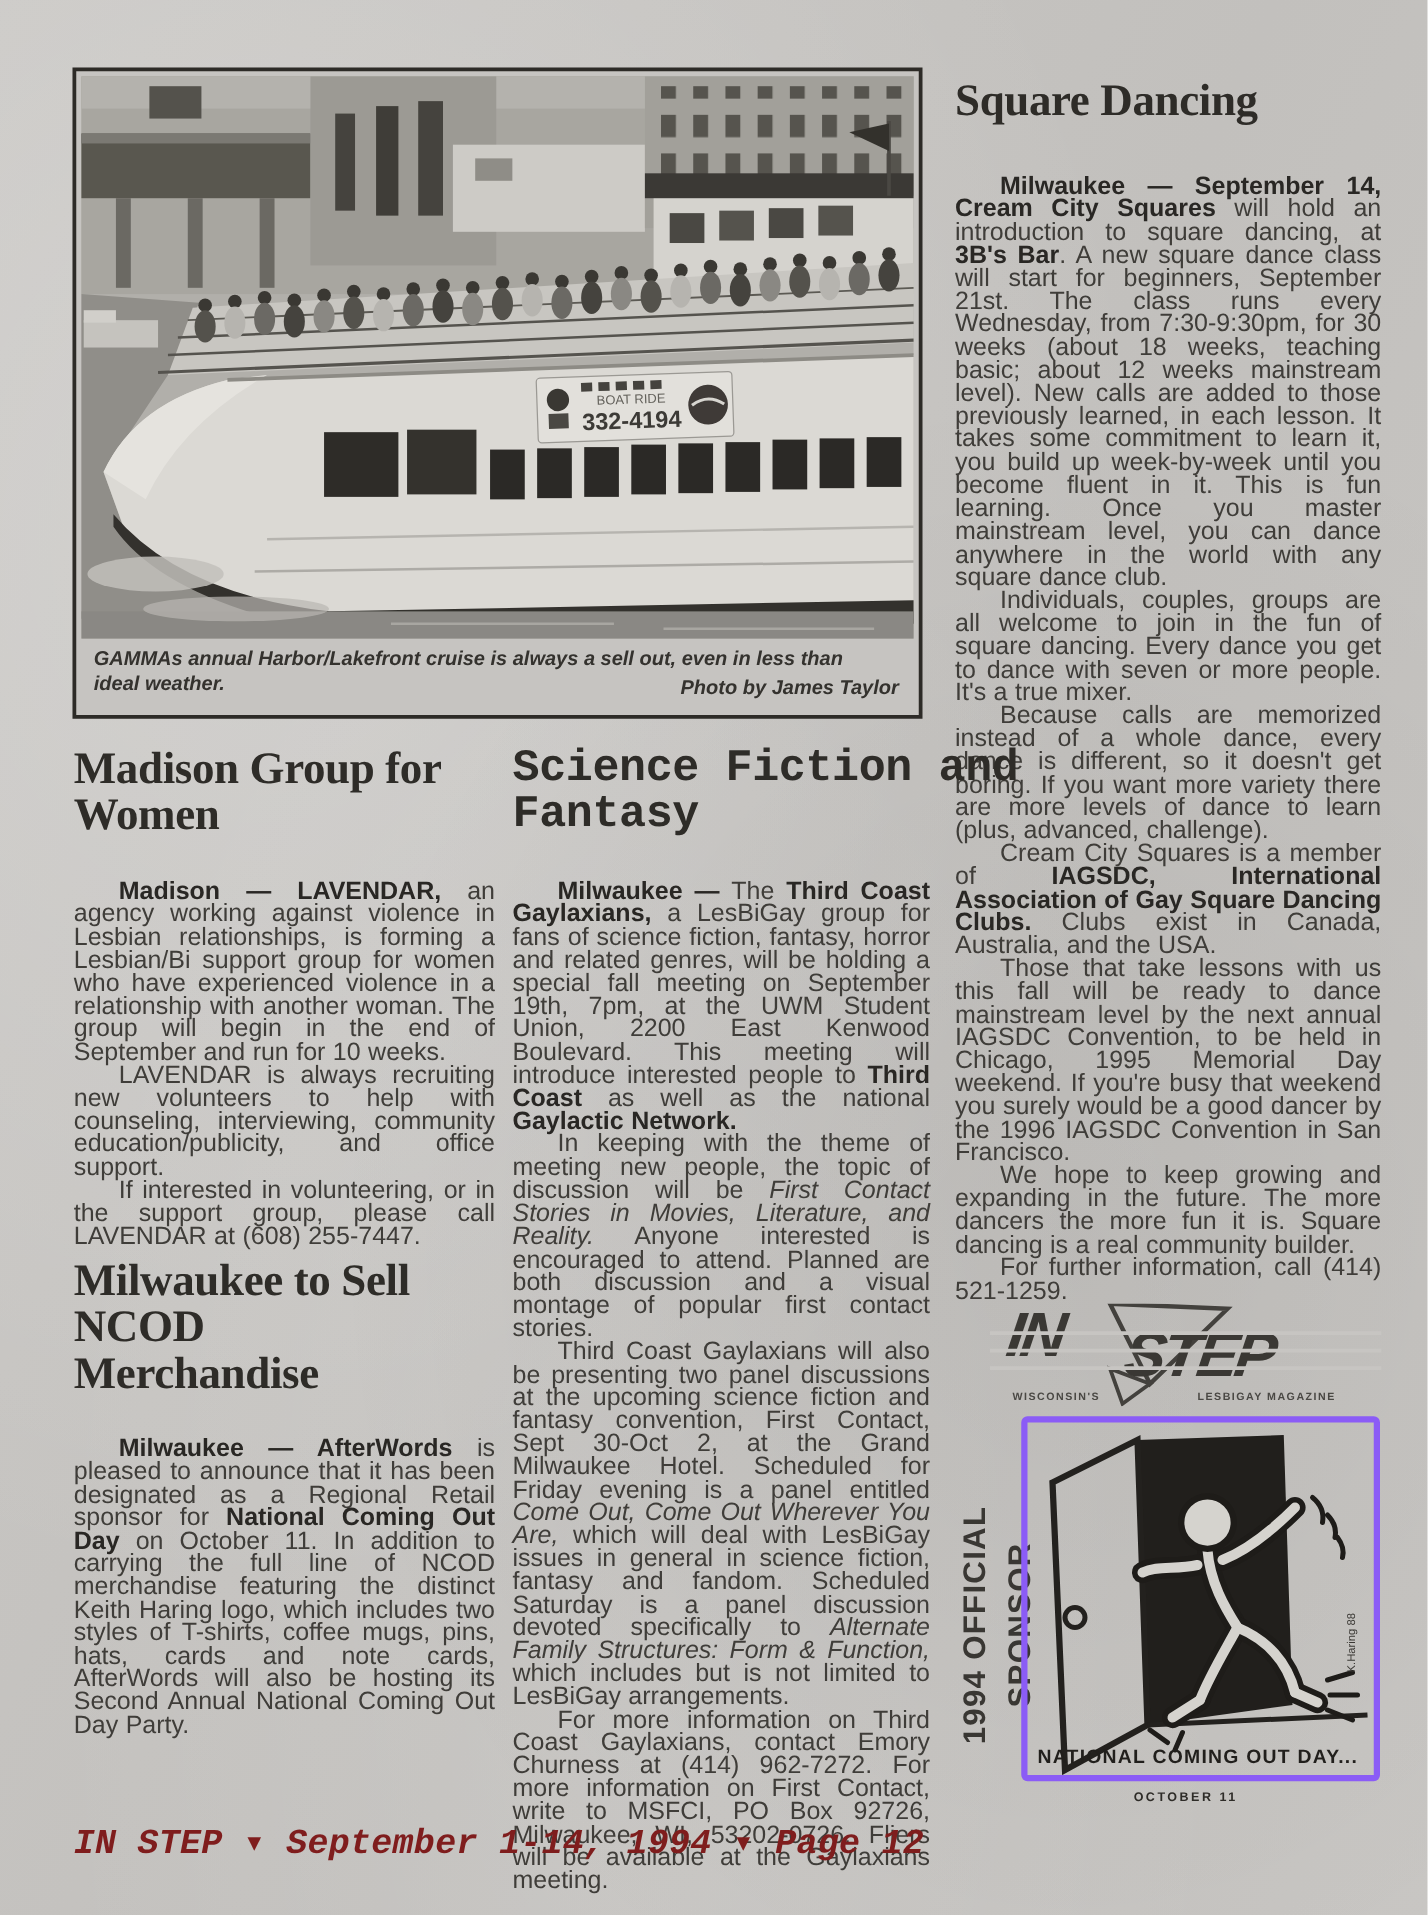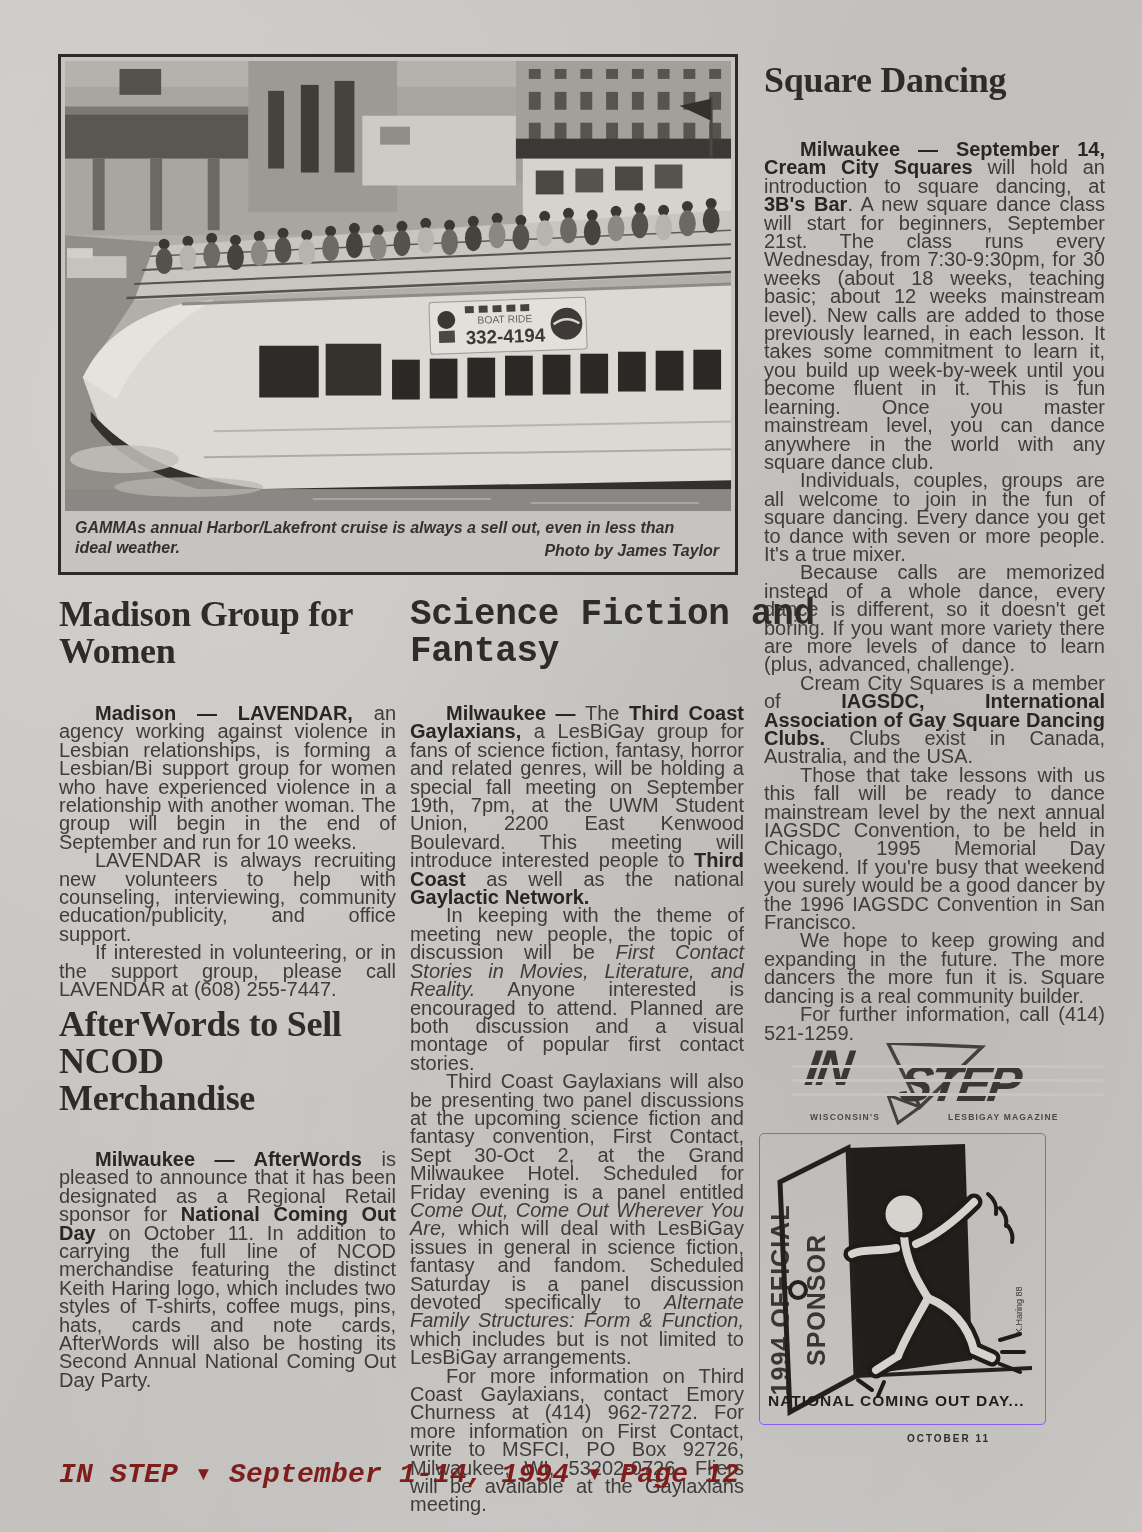--- a/index.html
+++ b/index.html
@@ -51,31 +51,31 @@
     font-size:50px;letter-spacing:-3px;color:#3a3834;transform:skewX(-8deg);
     line-height:1;
   }
   .logo-in{left:14px;top:0px;}
   .logo-step{left:108px;top:16px;}
   .logo-slit{position:absolute;left:0;width:100%;height:3px;background:#c7c5c2;}
   .logo-tag{
     position:absolute;font-weight:700;font-size:8.5px;letter-spacing:1.2px;color:#4a4844;
   }
   .tag-left{left:18px;top:69px;}
-  .tag-right{left:156px;top:69px;}
+  .tag-right{left:166px;top:69px;}
   
   .sponsor-vertical{
     position:absolute;left:615px;top:1282px;width:330px;height:36px;
     transform:rotate(-90deg);
     font-weight:700;font-size:25px;letter-spacing:1px;color:#393733;
     text-align:center;line-height:36px;
   }
   .haring-box{
-    position:absolute;left:759px;top:1133px;width:287px;height:292px;
-    box-sizing:border-box;border:1px solid #8b5cf6;border-radius:5px;
+    position:absolute;left:817px;top:1133px;width:287px;height:292px;
+    box-sizing:border-box;border:5px solid #8b5cf6;border-radius:5px;
   }
   .october{
     position:absolute;left:805px;top:1433px;width:287px;text-align:center;
     font-weight:700;font-size:10px;letter-spacing:2px;color:#2e2c28;
   }
   
   .footer{
     position:absolute;left:59px;top:1456px;
     font-weight:700;font-style:italic;font-size:28px;color:#7f1d1d;letter-spacing:0.2px;font-family:Liberation Mono, monospace;
   }
@@ -248,21 +248,21 @@
 
 <h1 class="headline" style="left:410px;top:596px;font-family:Liberation Mono, monospace;">Science Fiction and
 Fantasy</h1>
 <div class="body" style="left:410px;top:704px;width:334px;">
     <p class="bp"><span class="b">Milwaukee — </span><span>The </span><span class="b">Third Coast Gaylaxians,</span><span> a LesBiGay group for fans of science fiction, fantasy, horror and related genres, will be holding a special fall meeting on September 19th, 7pm, at the UWM Student Union, 2200 East Kenwood Boulevard. This meeting will introduce interested people to </span><span class="b">Third Coast</span><span> as well as the national </span><span class="b">Gaylactic Network.</span></p>
     <p class="bp"><span>In keeping with the theme of meeting new people, the topic of discussion will be </span><span class="i">First Contact Stories in Movies, Literature, and Reality.</span><span> Anyone interested is encouraged to attend. Planned are both discussion and a visual montage of popular first contact stories.</span></p>
     <p class="bp"><span>Third Coast Gaylaxians will also be presenting two panel discussions at the upcoming science fiction and fantasy convention, First Contact, Sept 30-Oct 2, at the Grand Milwaukee Hotel. Scheduled for Friday evening is a panel entitled </span><span class="i">Come Out, Come Out Wherever You Are,</span><span> which will deal with LesBiGay issues in general in science fiction, fantasy and fandom. Scheduled Saturday is a panel discussion devoted specifically to </span><span class="i">Alternate Family Structures: Form &amp; Function,</span><span> which includes but is not limited to LesBiGay arrangements.</span></p>
     <p class="bp"><span>For more information on Third Coast Gaylaxians, contact Emory Churness at (414) 962-7272. For more information on First Contact, write to MSFCI, PO Box 92726, Milwaukee, WI, 53202-0726. Fliers will be available at the Gaylaxians meeting.</span></p>
   </div>
 
-<h1 class="headline" style="left:59px;top:1006px;">AfterWords to Sell
+<h1 class="headline" style="left:59px;top:1006px;">Milwaukee to Sell
 NCOD
 Merchandise</h1>
 <div class="body" style="left:59px;top:1150px;width:337px;">
     <p class="bp"><span class="b">Milwaukee — AfterWords</span><span> is pleased to announce that it has been designated as a Regional Retail sponsor for </span><span class="b">National Coming Out Day</span><span> on October 11. In addition to carrying the full line of NCOD merchandise featuring the distinct Keith Haring logo, which includes two styles of T-shirts, coffee mugs, pins, hats, cards and note cards, AfterWords will also be hosting its Second Annual National Coming Out Day Party.</span></p>
   </div>
 
 <div class="logo">
   <svg width="313" height="82" viewBox="0 0 313 82">
     <polygon points="96,0 190,4 128,64" fill="none" stroke="#43413d" stroke-width="3.5"></polygon>
     <polygon points="128,64 106,80 96,52" fill="none" stroke="#43413d" stroke-width="3"></polygon>

